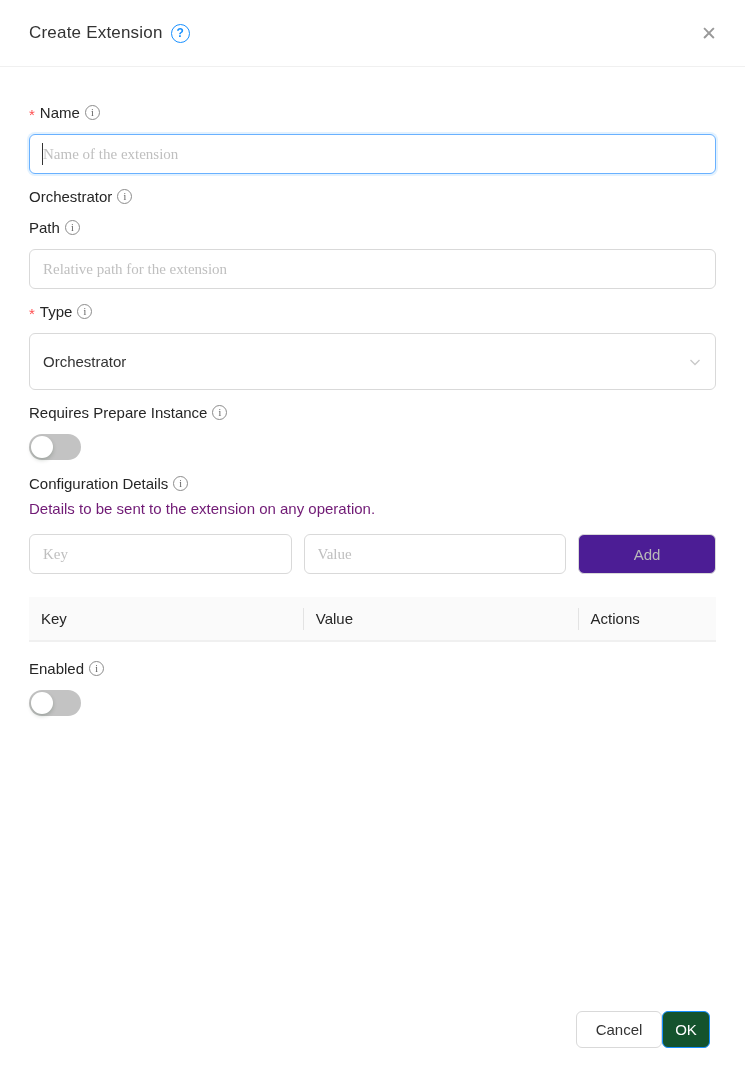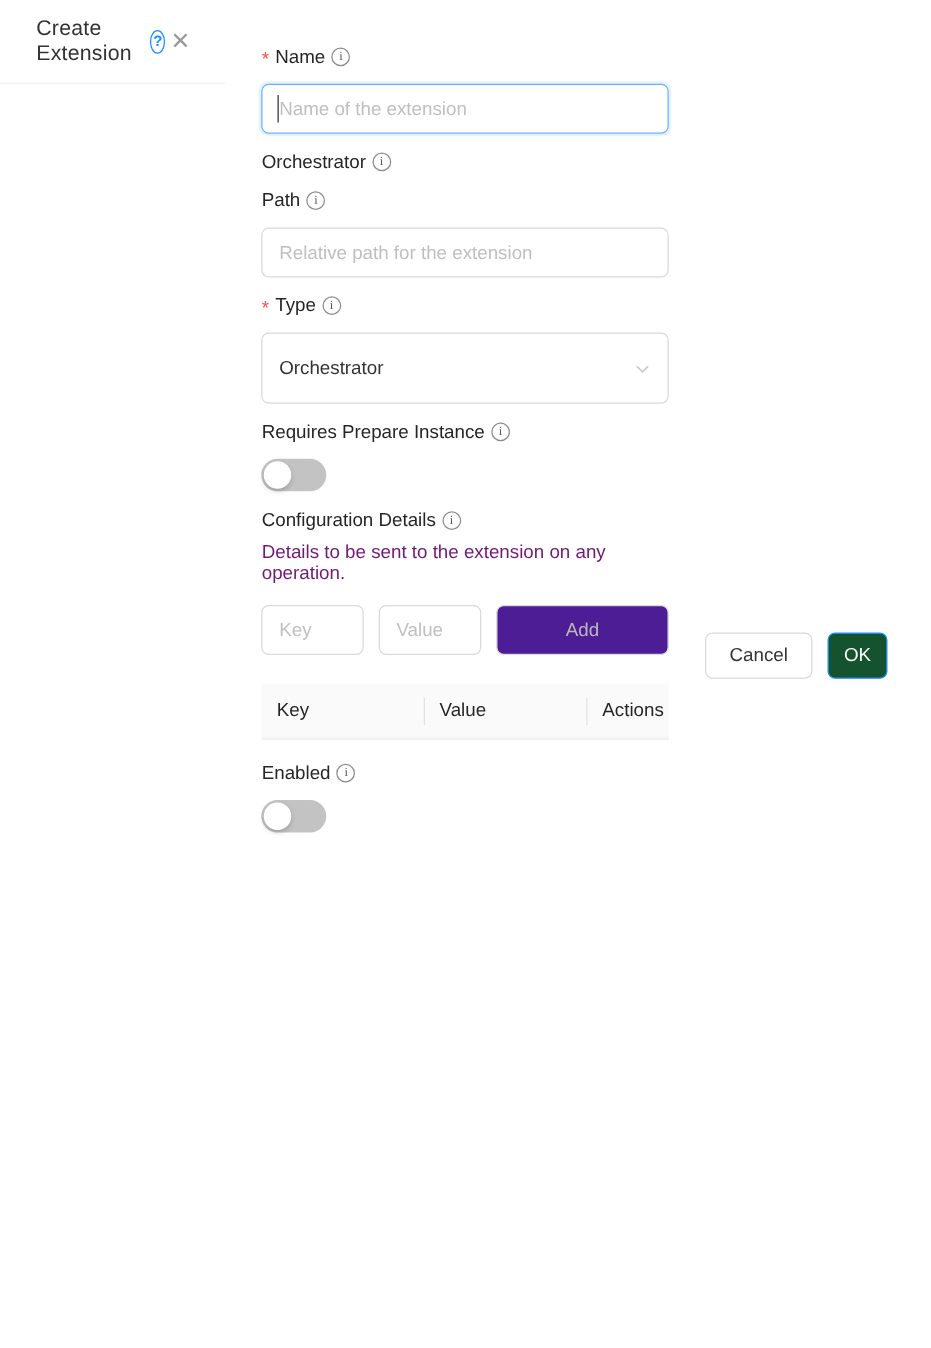--- a/index.html
+++ b/index.html
@@ -7,21 +7,21 @@
   body {
     width: 745px;
     font-family: "Liberation Sans", "DejaVu Sans", sans-serif;
     color: #262626;
   }
   .modal {
     width: 745px;
     height: 1078px;
     background: #fff;
     display: flex;
-    flex-direction: row;
+    flex-direction: column;
     overflow: hidden;
   }
   
   .modal-header {
     height: 67px;
     flex: 0 0 67px;
     display: flex;
     align-items: center;
     padding: 0 24px 0 29px;
     border-bottom: 1px solid #f0f0f0;
@@ -86,21 +86,21 @@
     margin-left: 5px;
     flex: 0 0 15px;
   }
   .text-input {
     width: 100%;
     height: 40px;
     border: 1px solid #d9d9d9;
     border-radius: 6px;
     padding: 0 13px;
     font-size: 15px;
-    font-family: Liberation Sans, sans-serif;
+    font-family: Liberation Serif, serif;
     color: #a21caf;
     outline: none;
     background: #fff;
   }
   .text-input::placeholder { color: #bfbfbf; }
   .field { margin-bottom: 14px; }
   .input-wrap { position: relative; }
   .input-wrap.focused .text-input {
     border-color: #69b1ff;
     box-shadow: 0 0 0 2px rgba(24,144,255,.12);
@@ -195,23 +195,23 @@
     display: flex;
     flex-direction: column;
     align-items: center;
   }
   .empty-icon { margin-bottom: 14px; }
   .empty-text { font-size: 15px; color: #bfbfbf; }
   
   .modal-footer {
     flex: 0 0 auto;
     display: flex;
-    justify-content: space-between;
-    align-items: center;
-    gap: 12px;
+    justify-content: flex-end;
+    align-items: center;
+    gap: 0;
     padding: 0 35px 30px 0;
   }
   .btn {
     height: 37px;
     border-radius: 6px;
     font-size: 15px;
     font-family: inherit;
     cursor: pointer;
     display: inline-flex;
     align-items: center;

